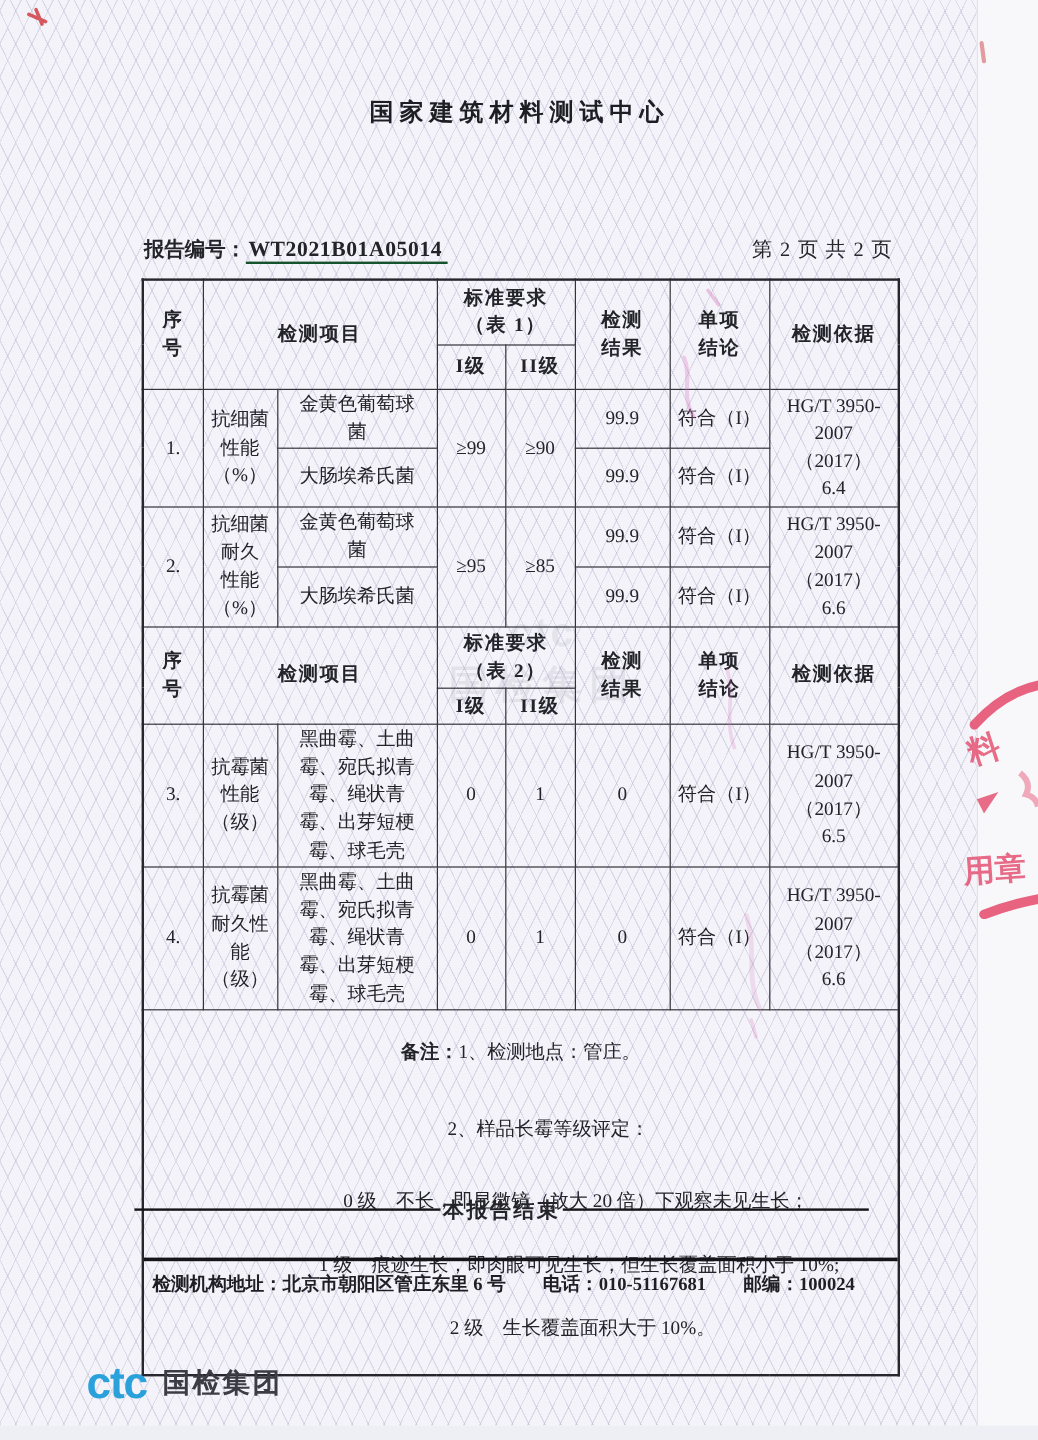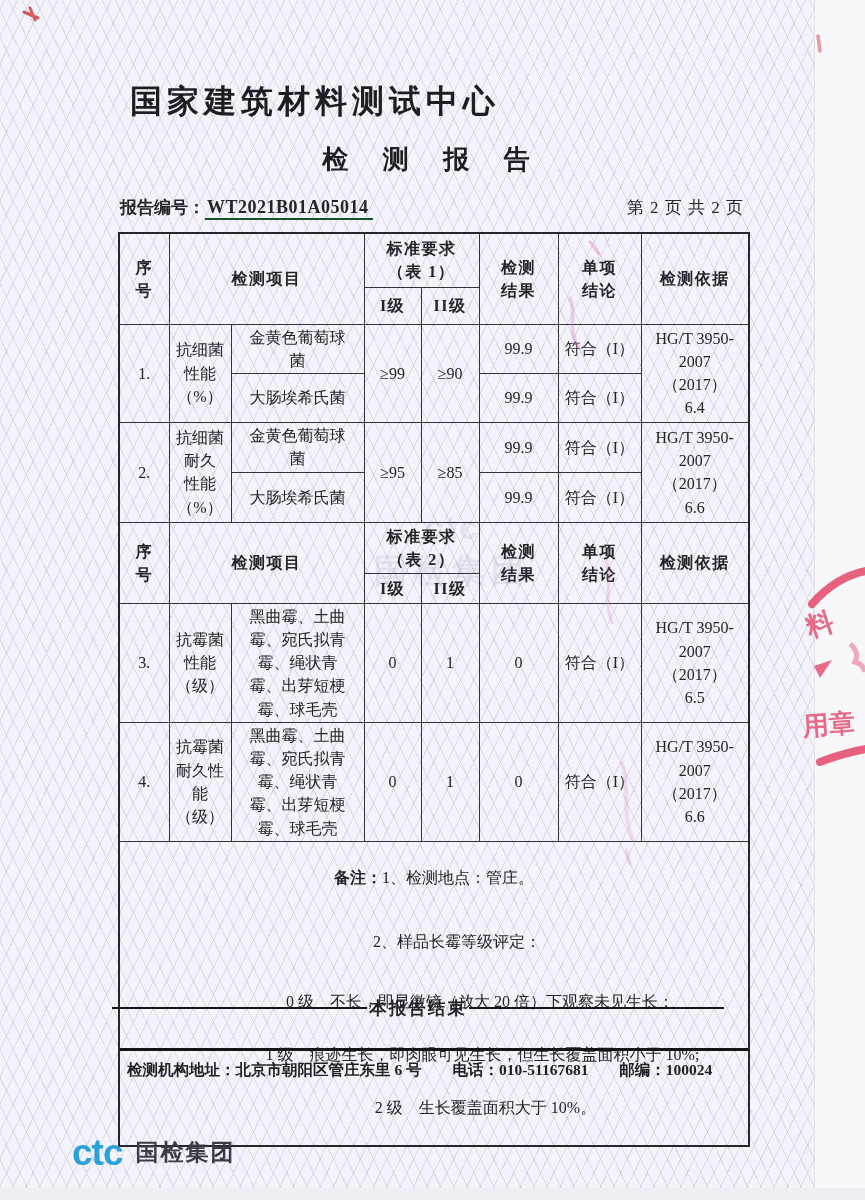--- a/index.html
+++ b/index.html
@@ -8,22 +8,22 @@
   .page{position:relative;width:865px;height:1200px;background:#fafafc;}
   
   .paper{position:absolute;left:0;top:0;width:814px;height:1188px;
     background-color:#f4f3f9;
     background-image:
       repeating-linear-gradient(64deg, rgba(168,166,194,.32) 0 1px, transparent 1px 12px),
       repeating-linear-gradient(-64deg, rgba(168,166,194,.32) 0 1px, transparent 1px 12px);}
   .right-strip{position:absolute;left:814px;top:0;width:51px;height:1200px;background:#f8f8fb;border-left:1px solid #e2e2ea;}
   .bottom-strip{position:absolute;left:0;top:1188px;width:865px;height:12px;background:#edeff5;}
 
-  .center-name{position:absolute;left:130px;top:80px;width:630px;
-    font-size:32px;font-weight:bold;letter-spacing:5px;color:#1d1d24;}
+  .center-name{position:absolute;left:118px;top:80px;width:630px;text-align:center;
+    font-size:20px;font-weight:bold;letter-spacing:5px;color:#1d1d24;}
   .report-title{position:absolute;left:118px;top:142px;width:630px;text-align:center;
     font-size:26px;font-weight:bold;letter-spacing:14px;color:#1d1d24;}
   .report-row{position:absolute;left:120px;top:196px;width:624px;display:flex;
     justify-content:space-between;align-items:flex-end;}
   .report-no-wrap{font-size:17px;font-weight:bold;}
   .report-no{font-size:18px;font-weight:bold;letter-spacing:.5px;
     border-bottom:2px solid #14532d;padding:0 4px 1px 2px;}
   .page-info{font-size:17px;color:#26262c;letter-spacing:1px;}
 
   table.doc{position:absolute;left:118px;top:232px;width:630px;border-collapse:collapse;
@@ -78,21 +78,20 @@
   <div class="paper"></div>
   <div class="right-strip"></div>
   <div class="bottom-strip"></div>
 
   <div class="watermark">
     <span class="wm-ctc">ctc</span>
     <span class="wm-name">国检集团</span>
   </div>
 
   <div class="center-name">国家建筑材料测试中心</div>
-  <div class="report-title">检 测 报 告</div>
 
   <div class="report-row">
     <div class="report-no-wrap">
       <span>报告编号：</span><span class="report-no">WT2021B01A05014</span>
     </div>
     <div class="page-info">第 2 页 共 2 页</div>
   </div>
 
   <table class="doc">
     <colgroup>

